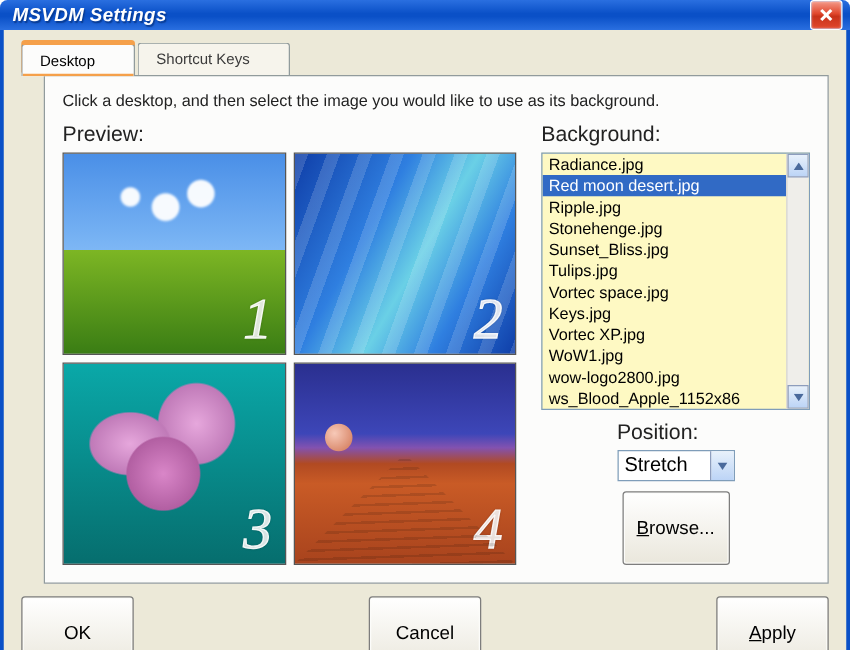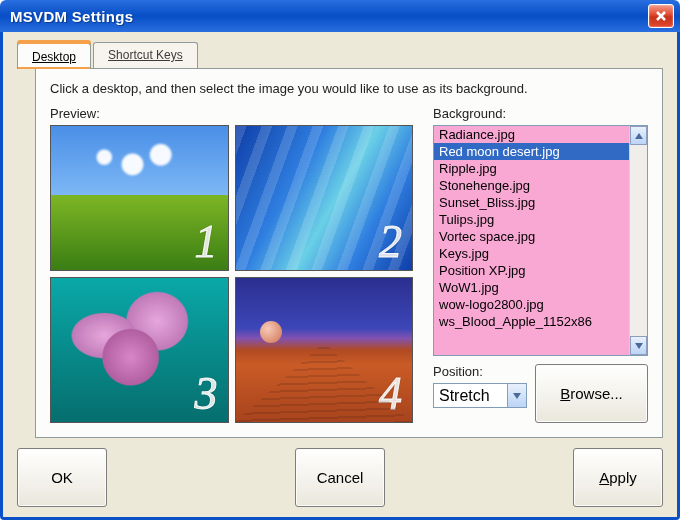--- a/index.html
+++ b/index.html
@@ -1,39 +1,39 @@
 <!DOCTYPE html>
 <html><head>
 <meta charset="utf-8">
 <style>
   html,body{margin:0;padding:0;font-family:"Tahoma","Segoe UI",sans-serif;font-size:12px;background:#fff;}
   .window{width:680px;height:520px;box-sizing:border-box;background:#fff;display:flex;flex-direction:column;}
   
   .titlebar{height:32px;background:linear-gradient(to bottom,#2a6fe0 0%,#0a50c7 45%,#0a50c7 55%,#2a6fe0 100%);
     display:flex;align-items:center;padding:0 6px 0 10px;color:#fff;border-top-left-radius:6px;border-top-right-radius:6px;}
-  .titlebar .title{font-size:15px;font-weight:bold;letter-spacing:0.3px;text-shadow:1px 1px 1px #083a90;flex:1;}
+  .titlebar .title{font-size:15px;font-weight:bold;letter-spacing:0.3px;text-shadow:1px 1px 1px #083a90;flex:1;font-style:italic;}
   .close-btn{width:24px;height:22px;background:linear-gradient(to bottom,#f49b8a,#e1472d 45%,#c8321a 55%,#e1472d);
     border:1px solid #fff;border-radius:3px;display:flex;align-items:center;justify-content:center;
     color:#fff;font-weight:bold;cursor:pointer;box-shadow:inset 0 0 2px rgba(255,255,255,.6);}
   .close-btn svg{stroke:#fff;stroke-width:2.5;}
   
   .client{flex:1;border-left:3px solid #0a50c7;border-right:3px solid #0a50c7;border-bottom:3px solid #0a50c7;
     background:#ece9d8;display:flex;flex-direction:column;padding:10px 14px 10px 14px;border-bottom-left-radius:4px;border-bottom-right-radius:4px;}
   
   .tabs{display:flex;position:relative;z-index:2;}
-  .tab{border:1px solid #919b9c;border-bottom:none;background:#f6f4ec;color:#3b3b3b;padding:5px 14px 5px 14px;
-    border-top-left-radius:3px;border-top-right-radius:3px;margin-right:2px;cursor:pointer;text-decoration:underline;}
+  .tab{border:1px solid #919b9c;border-bottom:none;background:#f6f4ec;color:#3b3b3b;padding:5px 31px 5px 14px;
+    border-top-left-radius:3px;border-top-right-radius:3px;margin-right:2px;cursor:pointer;}
   .tab.active{background:#fcfcfb;color:#000;position:relative;top:1px;padding-top:6px;box-shadow:0 -2px 0 #f5a04a inset, 0 -3px 0 #f5a04a;}
   .tab.active::before{content:"";position:absolute;left:0;right:0;top:-3px;height:3px;background:#f5a04a;border-top-left-radius:3px;border-top-right-radius:3px;}
   .tab-panel{flex:1;border:1px solid #919b9c;background:#fcfcfb;padding:12px 14px 14px 14px;display:flex;flex-direction:column;margin-left:18px;}
   .instructions{color:#222;margin-bottom:10px;font-size:13px;}
   .columns{display:flex;flex:1;gap:20px;}
   .col-left{flex:1;display:flex;flex-direction:column;}
   .col-right{width:215px;display:flex;flex-direction:column;}
-  .col-label{font-size:13px;color:#222;margin-bottom:4px;}
+  .col-label{font-size:17px;color:#222;margin-bottom:4px;}
   
   .preview-grid{flex:1;display:grid;grid-template-columns:1fr 1fr;grid-template-rows:1fr 1fr;gap:6px;}
   .thumb{border:1px solid #555;position:relative;overflow:hidden;cursor:pointer;}
   .thumb .num{position:absolute;right:10px;bottom:2px;font-size:46px;color:rgba(255,255,255,.85);
     font-family:Georgia,serif;font-style:italic;-webkit-text-stroke:1px rgba(255,255,255,.9);text-shadow:0 0 2px rgba(0,0,0,.4);}
   .t1{background:linear-gradient(to bottom,#4a8fe7 0%,#7db7f5 48%,#7db624 48%,#3a7d14 100%);}
   .t1::before{content:"";position:absolute;left:6%;top:8%;width:80%;height:34%;background:
     radial-gradient(circle at 30% 40%,#fff 7%,transparent 8%),
     radial-gradient(circle at 50% 55%,#fff 14%,transparent 15%),
     radial-gradient(circle at 70% 35%,#fff 10%,transparent 11%);filter:blur(1px);opacity:.95;}
@@ -44,30 +44,30 @@
        radial-gradient(ellipse at 30% 40%,#e6a7dc 0%,#c07ab8 18%,transparent 19%),
        radial-gradient(ellipse at 60% 30%,#e6a7dc 0%,#c07ab8 20%,transparent 21%),
        linear-gradient(to bottom,#0aa8a8,#066e6e);}
   .t4{background:linear-gradient(to bottom,#2a2f8f 0%, #3d46b8 35%, #8252b0 42%, #b14a22 50%, #c95b26 60%, #a8431d 100%);}
   .t4::before{content:"";position:absolute;left:14%;top:30%;width:22px;height:22px;border-radius:50%;
     background:radial-gradient(circle at 35% 35%,#f7c9b8,#d07452);}
   .t4::after{content:"";position:absolute;left:0;right:0;bottom:0;height:55%;background:
     repeating-linear-gradient(178deg,rgba(0,0,0,.12) 0 2px,transparent 2px 7px);
     clip-path:polygon(50% 0,100% 100%,0 100%);}   
   
-  .listbox{flex:1;border:1px solid #7f9db9;background:#f9a8d4;overflow:hidden;display:flex;position:relative;}
+  .listbox{flex:1;border:1px solid #7f9db9;background:#fef9c3;overflow:hidden;display:flex;position:relative;}
   .list-items{flex:1;overflow:hidden;}
   .list-item{padding:1px 5px;font-size:13px;color:#000;white-space:nowrap;cursor:pointer;}
   .list-item.selected{background:#316ac5;color:#fff;}
   .vscroll{width:17px;background:#efeeea;display:flex;flex-direction:column;border-left:1px solid #d6d3ce;}
   .sbtn{height:17px;background:linear-gradient(to bottom,#e8f1fb,#bcd4f6);border:1px solid #8d9dbd;display:flex;align-items:center;justify-content:center;}
   .sbtn svg{fill:#4a6a9c;}
   .strack{flex:1;}
   
-  .pos-row{display:flex;align-items:flex-start;gap:8px;margin-top:8px;}
+  .pos-row{display:flex;align-items:center;gap:8px;margin-top:8px;flex-direction:column;}
   .pos-col{display:flex;flex-direction:column;}
   .combo{width:92px;height:23px;border:1px solid #7f9db9;background:#fff;display:flex;align-items:center;cursor:pointer;}
   .combo span{flex:1;padding:0 5px;font-size:16px;}
   .combo .cbtn{width:18px;align-self:stretch;background:linear-gradient(to bottom,#e8f1fb,#bcd4f6);border-left:1px solid #8d9dbd;display:flex;align-items:center;justify-content:center;}
   .btn{border:1px solid #7d7d7d;background:linear-gradient(to bottom,#fff,#eae7dc);border-radius:3px;
     padding:20px 0;text-align:center;cursor:pointer;font-size:15px;box-shadow:0 0 0 1px #fcfcfa inset;min-width:84px;}
   
   .btnrow{display:flex;justify-content:space-between;gap:8px;margin-top:10px;}
   .btnrow .btn{width:88px;}
   .ul{text-decoration:underline;}
@@ -124,21 +124,21 @@
           <div class="listbox">
             <div class="list-items" id="bg-list">
                 <div class="list-item">Radiance.jpg</div>
                 <div class="list-item selected">Red moon desert.jpg</div>
                 <div class="list-item">Ripple.jpg</div>
                 <div class="list-item">Stonehenge.jpg</div>
                 <div class="list-item">Sunset_Bliss.jpg</div>
                 <div class="list-item">Tulips.jpg</div>
                 <div class="list-item">Vortec space.jpg</div>
                 <div class="list-item">Keys.jpg</div>
-                <div class="list-item">Position XP.jpg</div>
+                <div class="list-item">Vortec XP.jpg</div>
                 <div class="list-item">WoW1.jpg</div>
                 <div class="list-item">wow-logo2800.jpg</div>
                 <div class="list-item">ws_Blood_Apple_1152x86</div>
               </div>
             <div class="vscroll">
               <div class="sbtn">
                 <svg width="8" height="6" viewBox="0 0 8 6">
                     <polygon points="4,0 8,6 0,6"></polygon>
                   </svg>
               </div>

